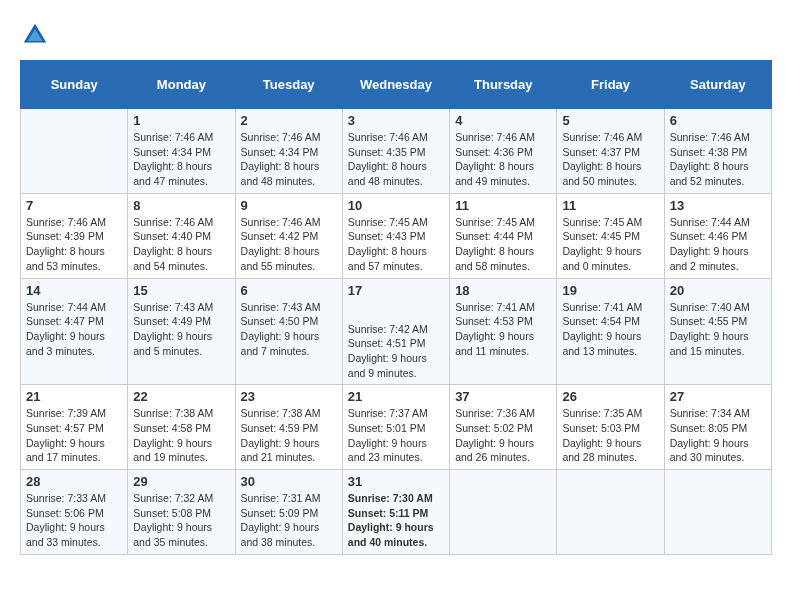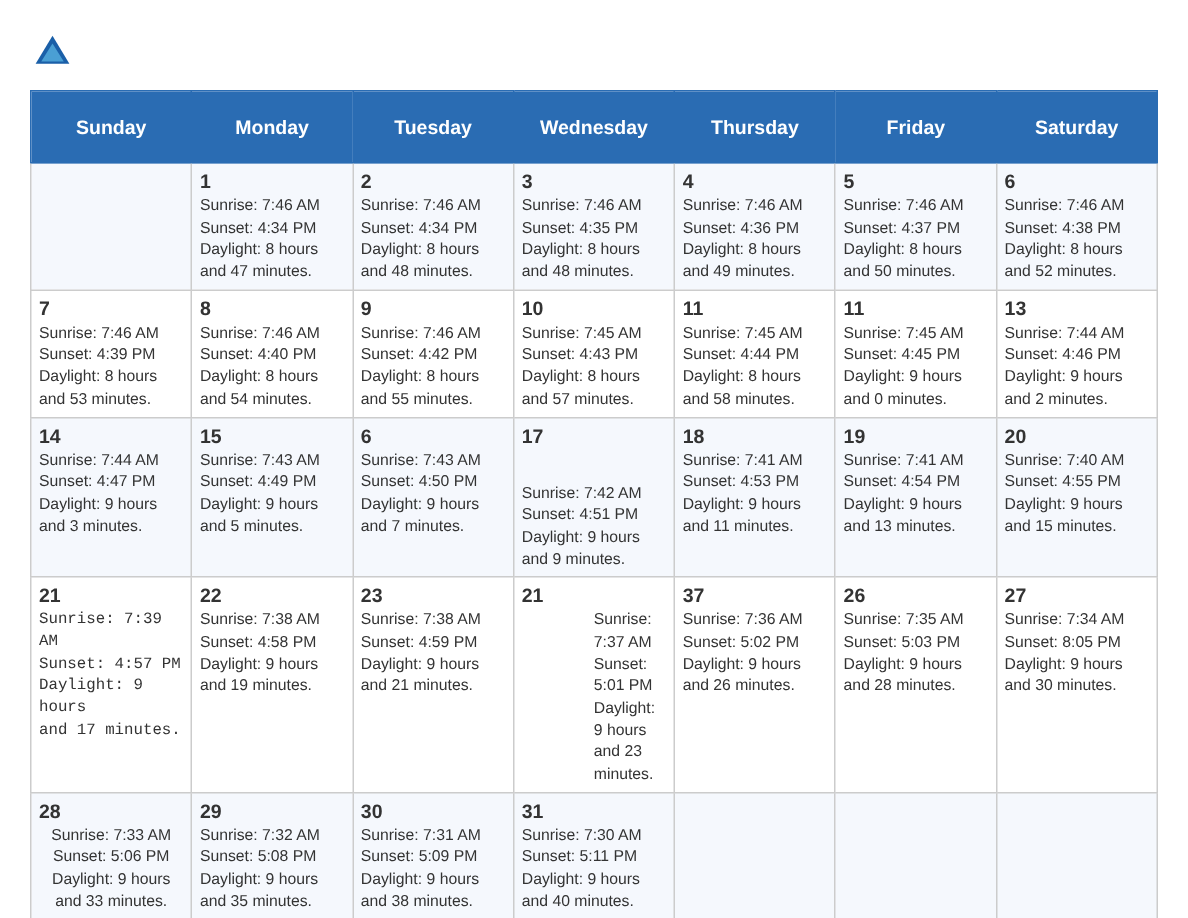--- a/index.html
+++ b/index.html
@@ -265,42 +265,42 @@
           <span class="day-number">20</span>
           <div class="day-info" style="white-space: pre-line;">Sunrise: 7:40 AM
 Sunset: 4:55 PM
 Daylight: 9 hours
 and 15 minutes.</div>
         </td>
       </tr>
       <tr>
         <td>
           <span class="day-number">21</span>
-          <div class="day-info" style="white-space: pre-line; font-family: Liberation Mono, monospace;">Sunrise: 7:39 AM
+          <div class="day-info" style="white-space: pre-line;">Sunrise: 7:39 AM
 Sunset: 4:57 PM
 Daylight: 9 hours
 and 17 minutes.</div>
         </td>
         <td>
           <span class="day-number">22</span>
           <div class="day-info" style="white-space: pre-line;">Sunrise: 7:38 AM
 Sunset: 4:58 PM
 Daylight: 9 hours
 and 19 minutes.</div>
         </td>
         <td>
           <span class="day-number">23</span>
           <div class="day-info" style="white-space: pre-line;">Sunrise: 7:38 AM
 Sunset: 4:59 PM
 Daylight: 9 hours
 and 21 minutes.</div>
         </td>
         <td>
           <span class="day-number">21</span>
-          <div class="day-info" style="white-space: pre-line; margin-left: 48px;">Sunrise: 7:37 AM
+          <div class="day-info" style="white-space: pre-line;">Sunrise: 7:37 AM
 Sunset: 5:01 PM
 Daylight: 9 hours
 and 23 minutes.</div>
         </td>
         <td>
           <span class="day-number">37</span>
           <div class="day-info" style="white-space: pre-line;">Sunrise: 7:36 AM
 Sunset: 5:02 PM
 Daylight: 9 hours
 and 26 minutes.</div>
@@ -316,42 +316,42 @@
           <span class="day-number">27</span>
           <div class="day-info" style="white-space: pre-line;">Sunrise: 7:34 AM
 Sunset: 8:05 PM
 Daylight: 9 hours
 and 30 minutes.</div>
         </td>
       </tr>
       <tr>
         <td>
           <span class="day-number">28</span>
-          <div class="day-info" style="white-space: pre-line; text-align: center;">Sunrise: 7:33 AM
+          <div class="day-info" style="white-space: pre-line;">Sunrise: 7:33 AM
 Sunset: 5:06 PM
 Daylight: 9 hours
 and 33 minutes.</div>
         </td>
         <td>
           <span class="day-number">29</span>
           <div class="day-info" style="white-space: pre-line;">Sunrise: 7:32 AM
 Sunset: 5:08 PM
 Daylight: 9 hours
 and 35 minutes.</div>
         </td>
         <td>
           <span class="day-number">30</span>
           <div class="day-info" style="white-space: pre-line;">Sunrise: 7:31 AM
 Sunset: 5:09 PM
 Daylight: 9 hours
 and 38 minutes.</div>
         </td>
         <td>
           <span class="day-number">31</span>
-          <div class="day-info" style="white-space: pre-line;">Sunrise: 7:30 AM
+          <div class="day-info" style="white-space: pre-line; font-weight: bold;">Sunrise: 7:30 AM
 Sunset: 5:11 PM
 Daylight: 9 hours
 and 40 minutes.</div>
         </td>
         <td class="empty-cell"></td>
         <td class="empty-cell"></td>
         <td class="empty-cell"></td>
       </tr>
     </tbody>
 </table>

